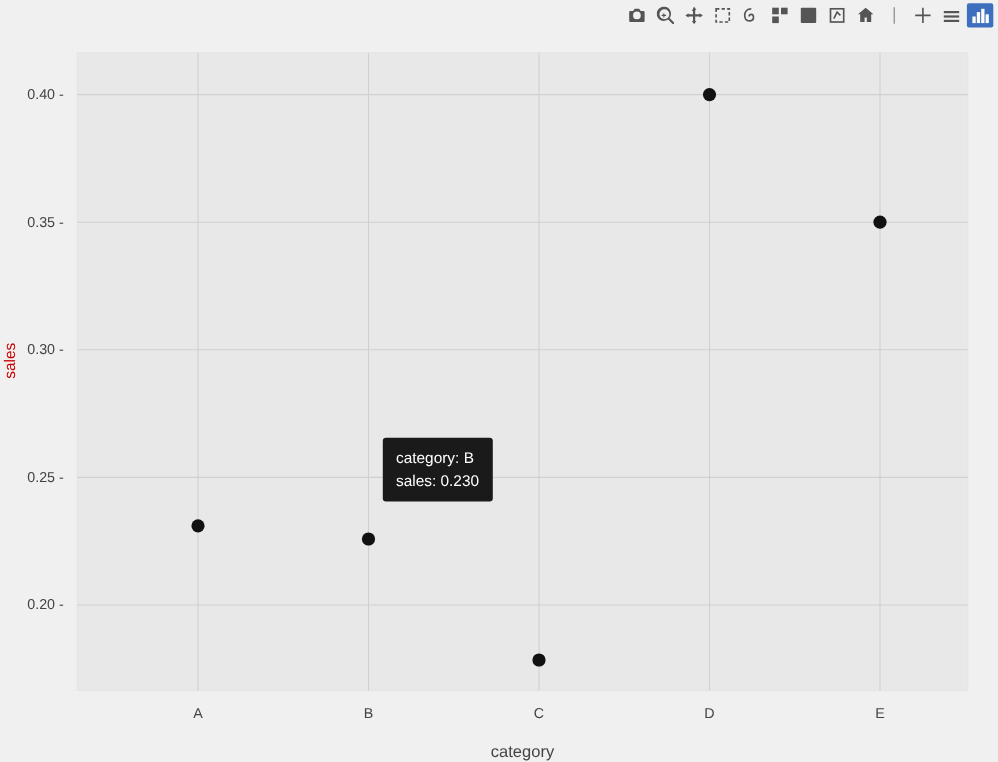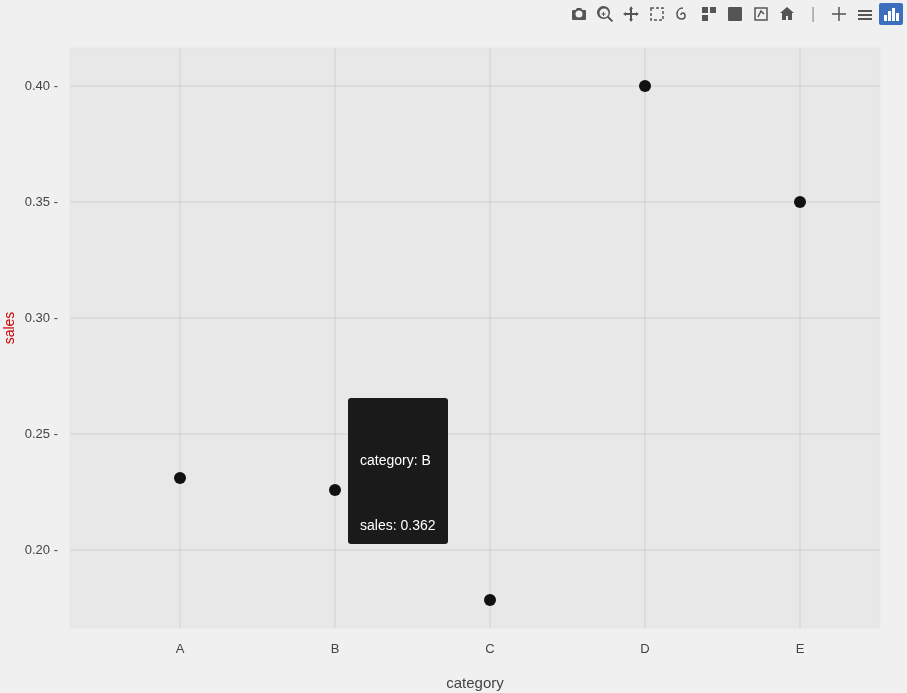--- a/index.html
+++ b/index.html
@@ -67,21 +67,20 @@
       padding: 8px 12px;
       border-radius: 3px;
       font-size: 14px;
       line-height: 1.5;
       pointer-events: none;
       white-space: nowrap;
     }
 
     #tooltip .tooltip-line {
       display: block;
-      margin-top: 44px;
     }
   </style>
 </head>
 <body>
 
 <div id="toolbar">
   <button class="toolbar-btn" title="Download plot as PNG">
     <svg width="16" height="16" viewBox="0 0 16 16" fill="currentColor">
       <path d="M6 2l-1.5 2H2a1 1 0 0 0-1 1v8a1 1 0 0 0 1 1h12a1 1 0 0 0 1-1V5a1 1 0 0 0-1-1h-2.5L10 2H6zm2 2.5a3.5 3.5 0 1 1 0 7 3.5 3.5 0 0 1 0-7z"></path>
     </svg>
@@ -212,15 +211,15 @@
   </svg>
 </div>
 
 <div id="tooltip" style="left: 348px; top: 398px;">
   <span class="tooltip-line">
     <span>category:</span>
     <span>B</span>
   </span>
   <span class="tooltip-line">
     <span>sales:</span>
-    <span>0.362</span>
+    <span>0.230</span>
   </span>
 </div>
 
 </body></html>

